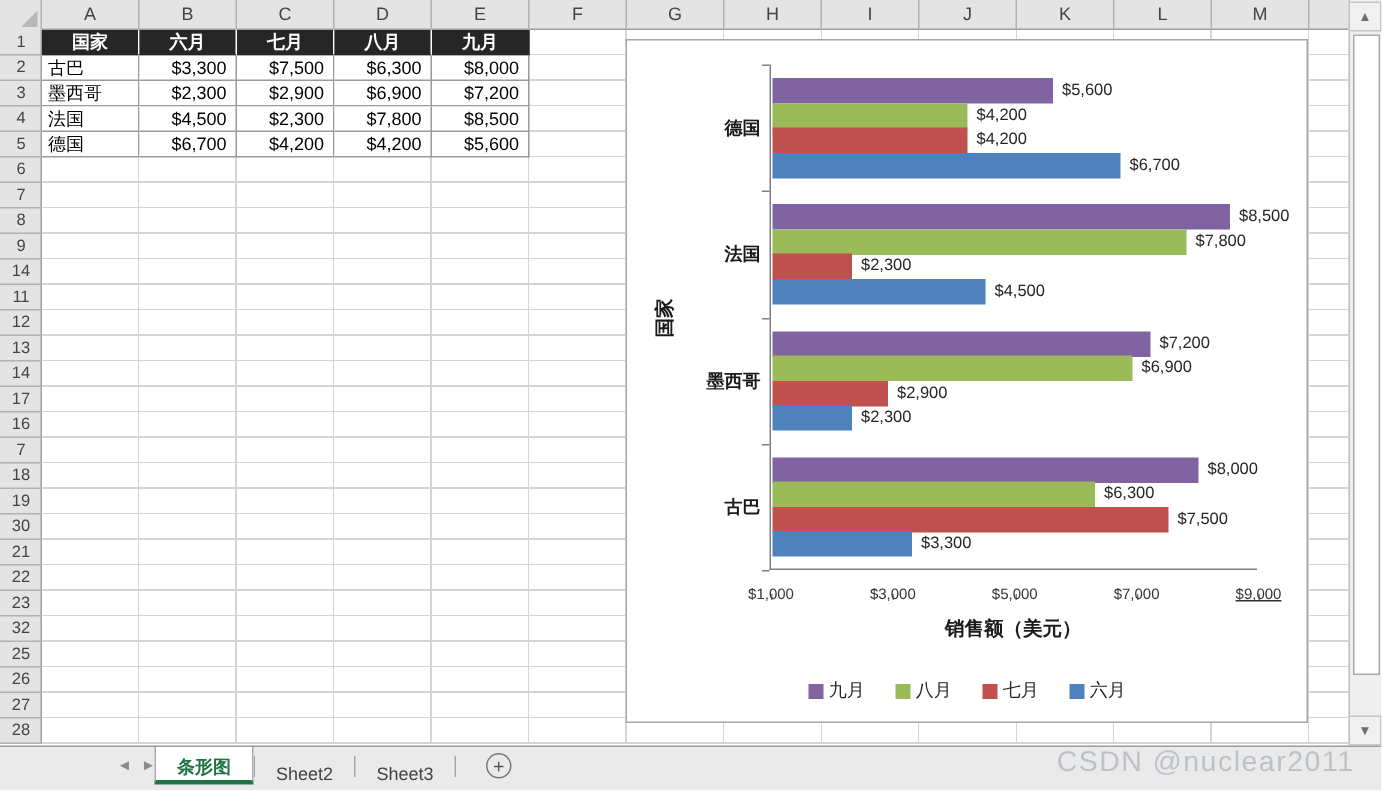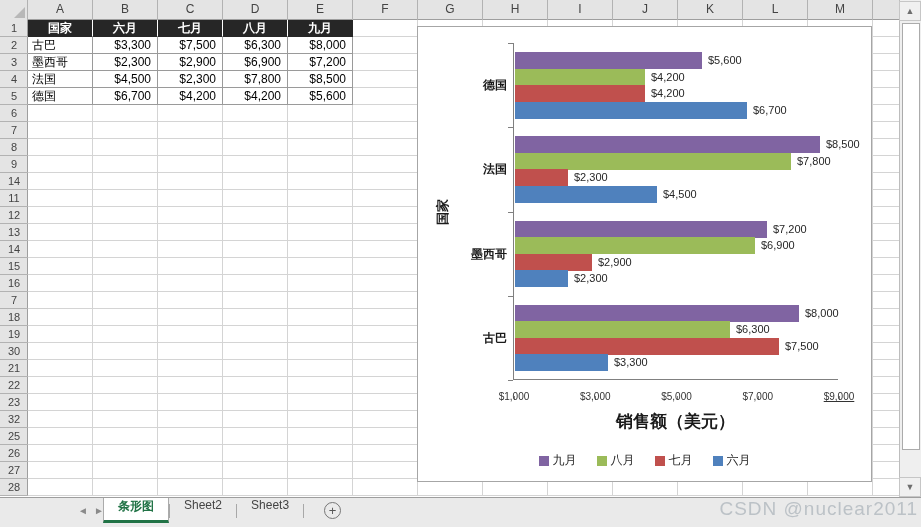--- a/index.html
+++ b/index.html
@@ -44,21 +44,21 @@
   #plot { position:absolute; left:95px; top:16px; width:325px; height:337px;
     border-left:1px solid #808080; border-bottom:1px solid #808080; }
   .bar { position:absolute; height:17px; }
   .bar-label { position:absolute; height:17px; font-size:11px; color:#262626; line-height:17px; white-space:nowrap; }
   .cat-label { position:absolute; left:20px; width:68px; text-align:right; font-size:12px;
     font-weight:bold; color:#1a1a1a; white-space:nowrap; }
   .ytick { position:absolute; width:5px; height:1px; background:#808080; left:90px; }
   .xtick { position:absolute; width:1px; height:4px; background:#808080; top:353px; }
   .xtick-label { position:absolute; width:60px; text-align:center; font-size:10px; color:#333; top:348px; }
   #x-title { position:absolute; left:95px; width:325px; top:383px; text-align:center;
-    font-size:17px; font-weight:bold; color:#1a1a1a; }
+    font-size:13px; font-weight:bold; color:#1a1a1a; }
   #y-title-box { position:absolute; left:12px; top:16px; height:337px; width:26px;
     display:flex; align-items:center; justify-content:center; }
   #y-title-box span { transform:rotate(-90deg); white-space:nowrap; font-size:13px;
     font-weight:bold; color:#1a1a1a; }
   #legend { position:absolute; left:0; right:0; bottom:12px; display:flex;
     justify-content:center; gap:20px; font-size:12px; color:#262626; }
   .legend-item { display:flex; align-items:center; gap:4px; }
   .legend-swatch { width:10px; height:10px; display:inline-block; }
 
   
@@ -70,29 +70,29 @@
   #vscroll-down { left:-1px; top:477px; }
   #vscroll-thumb { position:absolute; left:2px; top:23px; width:18px; height:427px;
     background:#fff; border:1px solid #ababab; }
 
   
   #bottom-bar { position:absolute; left:0; top:497px; width:921px; height:30px;
     background:#eaeaea; border-top:1px solid #9e9e9e; }
   .nav-arrow { position:absolute; top:7px; font-size:10px; color:#8a8a8a; }
   #tab-strip { position:absolute; left:103px; top:0; height:25px; display:flex; align-items:stretch; }
   .sheet-tab { padding:0 14px; font-size:12px; color:#444; background:transparent;
-    display:flex; align-items:flex-start; position:relative; }
+    display:flex; align-items:flex-end; position:relative; }
   .sheet-tab.active { background:#fff; color:#217346; font-weight:bold;
     border-left:1px solid #ababab; border-right:1px solid #ababab; border-bottom:3px solid #217346; }
   .tab-sep { width:1px; height:14px; background:#a8a8a8; align-self:center; }
   #add-sheet { position:absolute; left:324px; top:4px; width:17px; height:17px;
     border:1px solid #767676; border-radius:50%; color:#555; font-size:13px;
     line-height:15px; text-align:center; }
 
-  #watermark { position:absolute; right:3px; top:498px; font-size:19px;
+  #watermark { position:absolute; right:18px; top:498px; font-size:19px;
     color:rgba(150,160,170,0.55); letter-spacing:1px; z-index:9; pointer-events:none; }
 </style>
 </head>
 <body>
 
 <div id="col-header-row">
   <div id="corner-cell"></div>
 
 <div class="col-header">A</div>
     <div class="col-header">B</div>
@@ -119,21 +119,21 @@
     <div class="row-header">5</div>
     <div class="row-header">6</div>
     <div class="row-header">7</div>
     <div class="row-header">8</div>
     <div class="row-header">9</div>
     <div class="row-header">14</div>
     <div class="row-header">11</div>
     <div class="row-header">12</div>
     <div class="row-header">13</div>
     <div class="row-header">14</div>
-    <div class="row-header">15</div>
+    <div class="row-header">17</div>
     <div class="row-header">16</div>
     <div class="row-header">7</div>
     <div class="row-header">18</div>
     <div class="row-header">19</div>
     <div class="row-header">30</div>
     <div class="row-header">21</div>
     <div class="row-header">22</div>
     <div class="row-header">23</div>
     <div class="row-header">32</div>
     <div class="row-header">25</div>

